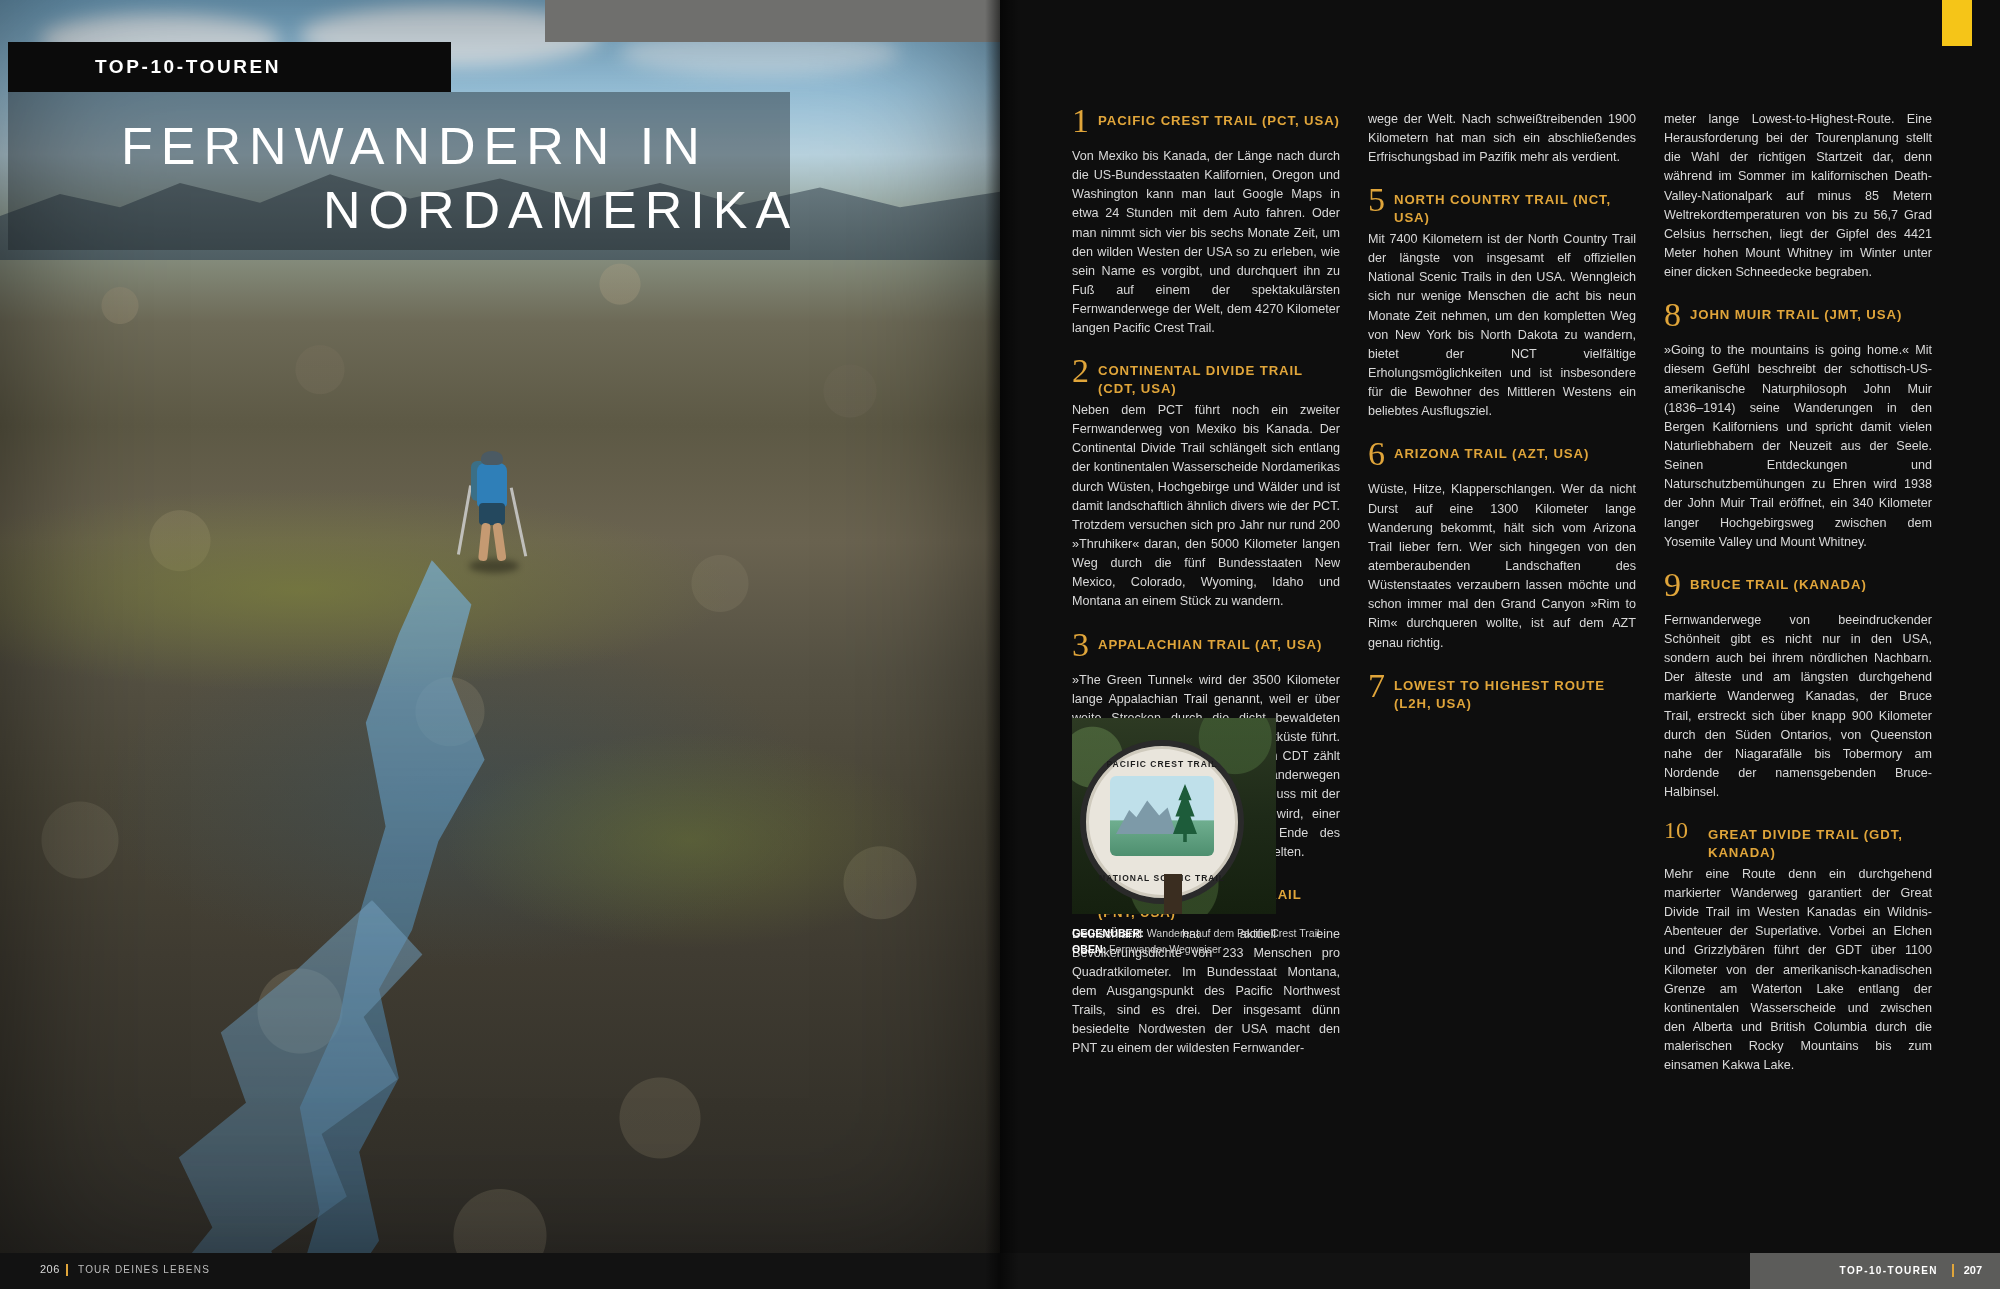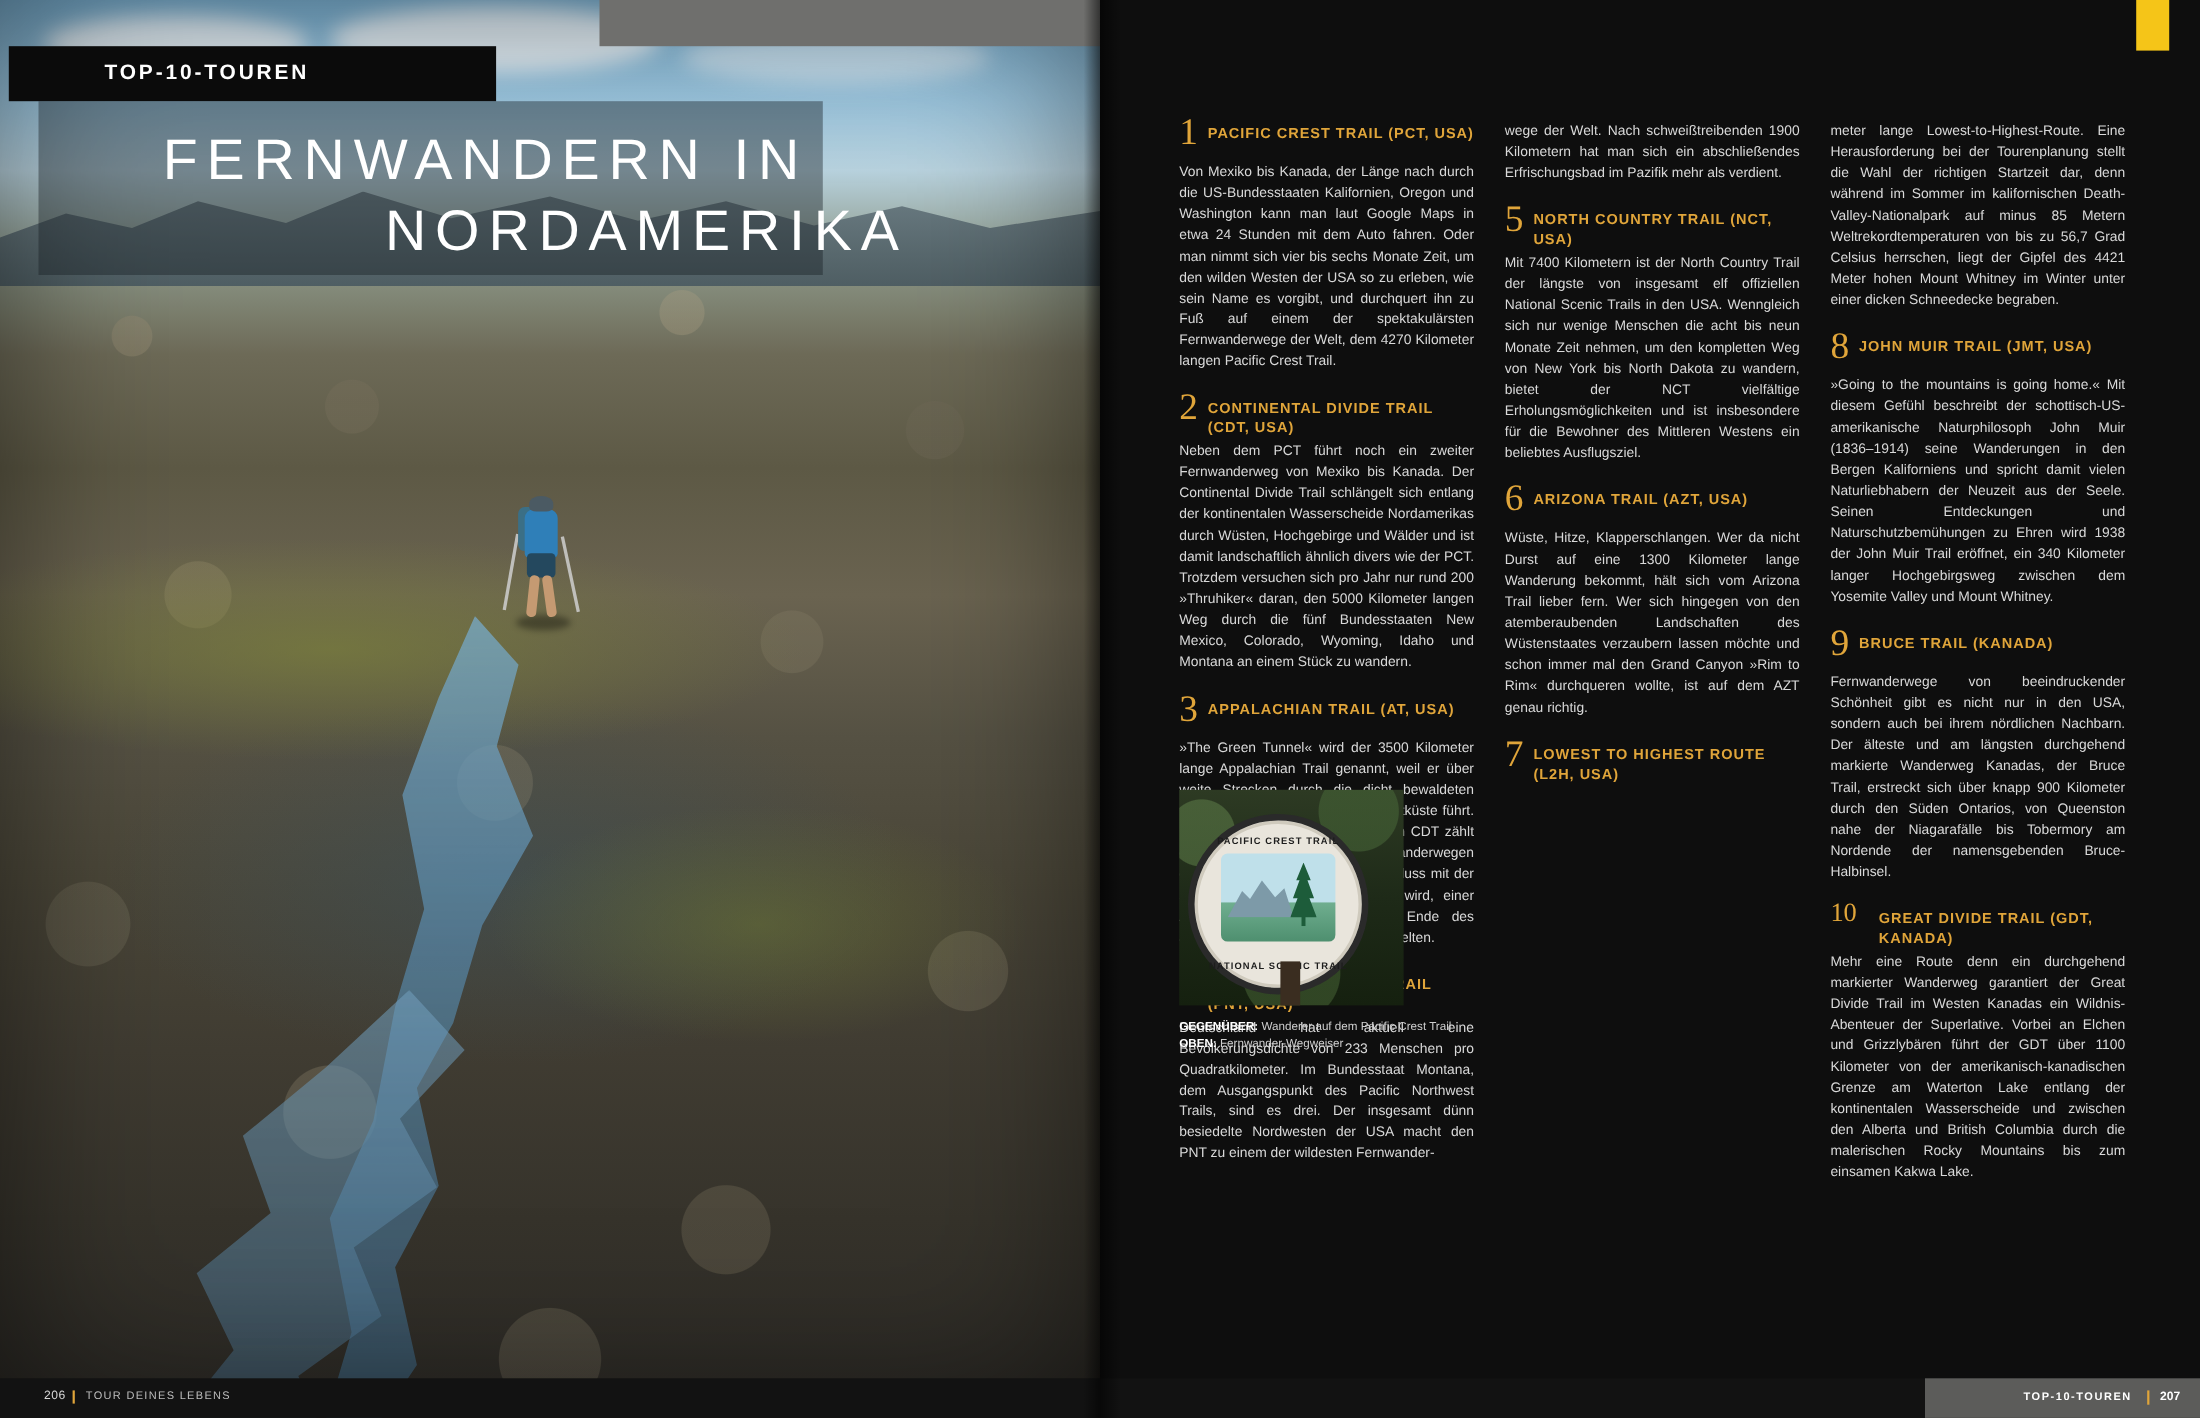--- a/index.html
+++ b/index.html
@@ -61,21 +61,21 @@
   .hiker .pole{position:absolute;width:3px;height:70px;background:#cfcfcf;opacity:.85;}
   .hiker .p1{left:8px;top:40px;transform:rotate(10deg);}
   .hiker .p2{left:62px;top:42px;transform:rotate(-12deg);}
   .hiker .shadow{position:absolute;left:14px;top:114px;width:50px;height:14px;background:rgba(0,0,0,.35);border-radius:50%;filter:blur(3px);}
 
   .photo-vignette{position:absolute;inset:0;box-shadow:inset 0 0 160px rgba(0,0,0,.55);pointer-events:none;}
 
   
   .kicker{position:absolute;left:8px;top:42px;width:443px;height:50px;background:#0b0b0b;}
   .kicker span{position:absolute;left:87px;top:14px;color:#fff;font-size:19px;font-weight:700;letter-spacing:2.6px;}
-  .titlebox{position:absolute;left:8px;top:92px;width:713px;height:158px;background:rgba(25,30,35,.42);margin-left:27px;}
+  .titlebox{position:absolute;left:8px;top:92px;width:782px;height:158px;background:rgba(25,30,35,.42);}
   .titlebox .t1,.titlebox .t2{position:absolute;color:#fff;font-size:52px;letter-spacing:8px;font-weight:400;}
   .titlebox .t1{left:113px;top:24px;}
   .titlebox .t2{left:315px;top:88px;}
 
   
   .folio-left{position:absolute;left:0;bottom:0;width:1000px;height:36px;background:#121212;}
   .folio-left .pg{position:absolute;left:40px;top:10px;color:#d8d8d8;font-size:11px;font-weight:400;letter-spacing:.5px;}
   .folio-left .bar{position:absolute;left:66px;top:11px;width:2px;height:12px;background:#e0a53a;}
   .folio-left .bk{position:absolute;left:78px;top:11px;color:#bdbdbd;font-size:10px;letter-spacing:1.2px;}
 

